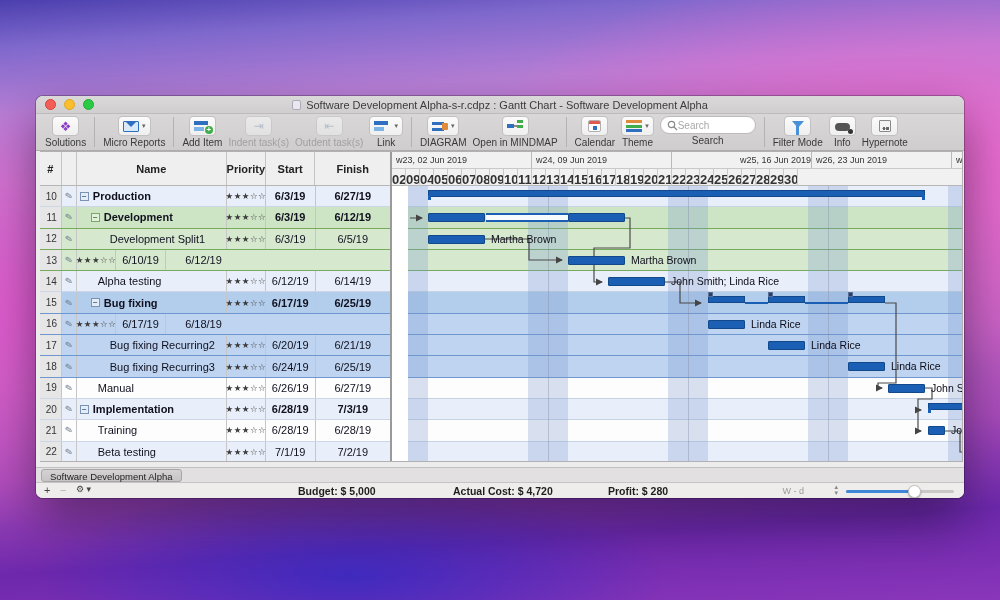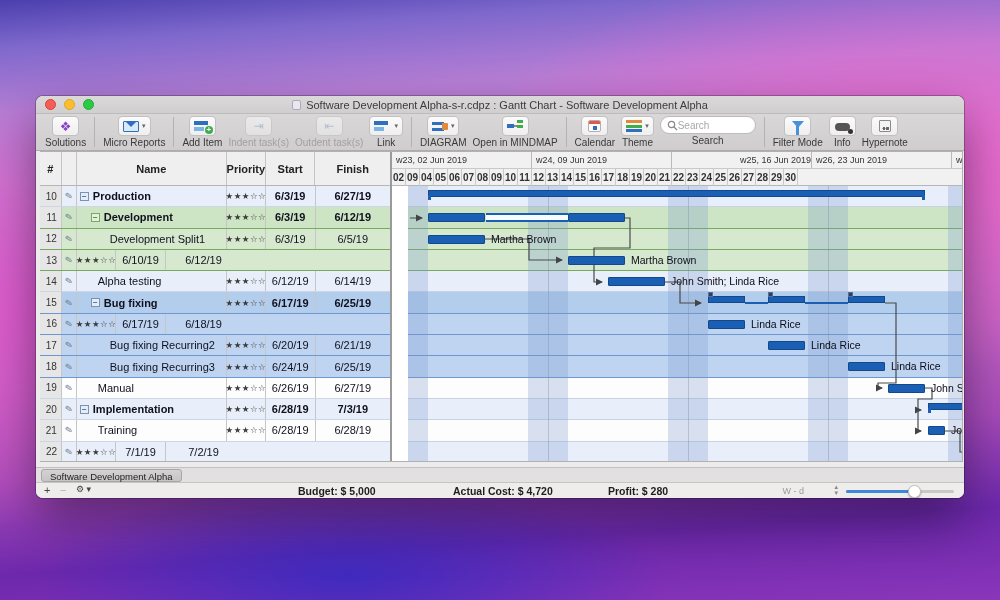--- a/index.html
+++ b/index.html
@@ -133,21 +133,21 @@
   .shade-greenG{ background:var(--row-greenG); border-bottom-color:#76ab5e !important; }
   .shade-blue  { background:var(--row-blue); border-bottom-color:#6f97cf !important; }
   .shade-blueG { background:var(--row-blueG); border-bottom-color:#6f97cf !important; }
 
   
   .ganttpane { flex:1; position:relative; overflow:hidden; }
   .ghead { height:34px; border-bottom:1px solid #b6b6b6; background:#f1f1f1; }
   .gweeks, .gdays { display:flex; height:17px; }
   .gweek { width:140px; flex:none; font-size:9px; color:#333; padding:3px 0 0 4px;
     border-right:1px solid #b9b9b9; border-bottom:1px solid #c9c9c9; white-space:nowrap; overflow:hidden; }
-  .gday { width:14px; flex:none; font-size:10px; font-weight:bold; color:#333; text-align:center; padding-top:3px;
+  .gday { width:14px; flex:none; font-size:13px; font-weight:bold; color:#333; text-align:center; padding-top:3px;
     border-right:1px solid #c9c9c9; overflow:hidden; }
   .gbody { position:relative; height:277px;margin-left:16px; }
   .g-row { height:21.31px; border-bottom:1px solid #c8d4e4; position:relative; }
   .gstripes { position:absolute; inset:0; z-index:1; pointer-events:none; }
   .wkend { position:absolute; top:0; bottom:0; background:var(--weekend); }
   .wline { position:absolute; top:0; bottom:0; width:1px; background:rgba(130,140,165,.4); }
   .connectors { position:absolute; left:0; top:0; z-index:2; pointer-events:none; }
   .dep { fill:none; stroke:#4a4a4a; stroke-width:1.2; }
 
   .bar { position:absolute; top:6px; height:9px; background:var(--bar); border:1px solid #11498a; border-radius:1px; z-index:3; }
@@ -441,20 +441,23 @@
                 <span>Training</span>
               </div>
               <div class="cell c-pr">★★★☆☆</div>
               <div class="cell c-st">6/28/19</div>
               <div class="cell c-fn">6/28/19</div>
             </div>
             <div class="trow shade-pale">
               <div class="cell c-num">22</div>
               <div class="cell c-ic">
                 <span class="penicon">✎</span>
+              </div>
+              <div class="cell c-name" style="padding-left: 21px;">
+                <span>Beta testing</span>
               </div>
               <div class="cell c-pr">★★★☆☆</div>
               <div class="cell c-st">7/1/19</div>
               <div class="cell c-fn">7/2/19</div>
             </div>
           </div>
       </div>
 
       <div class="ganttpane">
         <div class="ghead">

